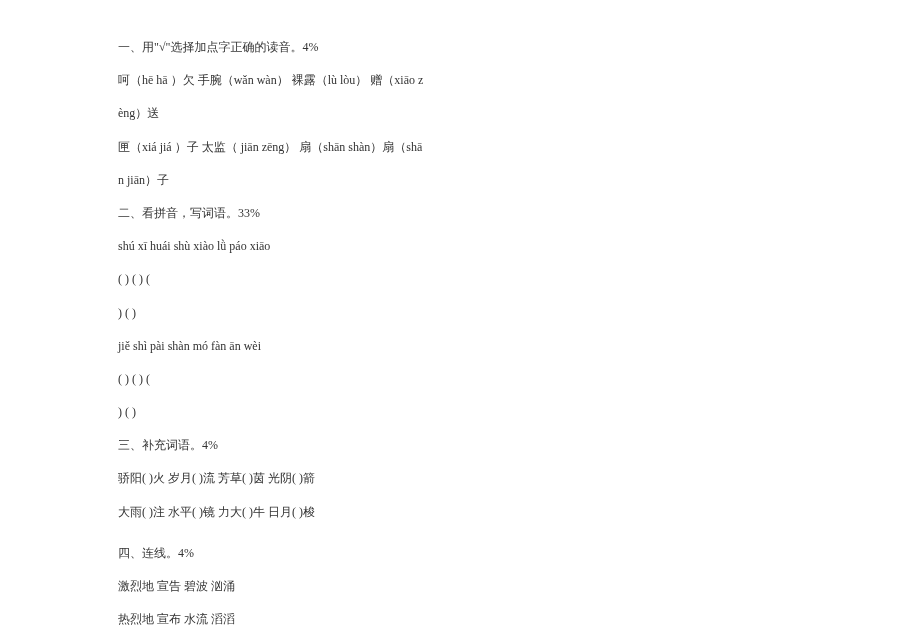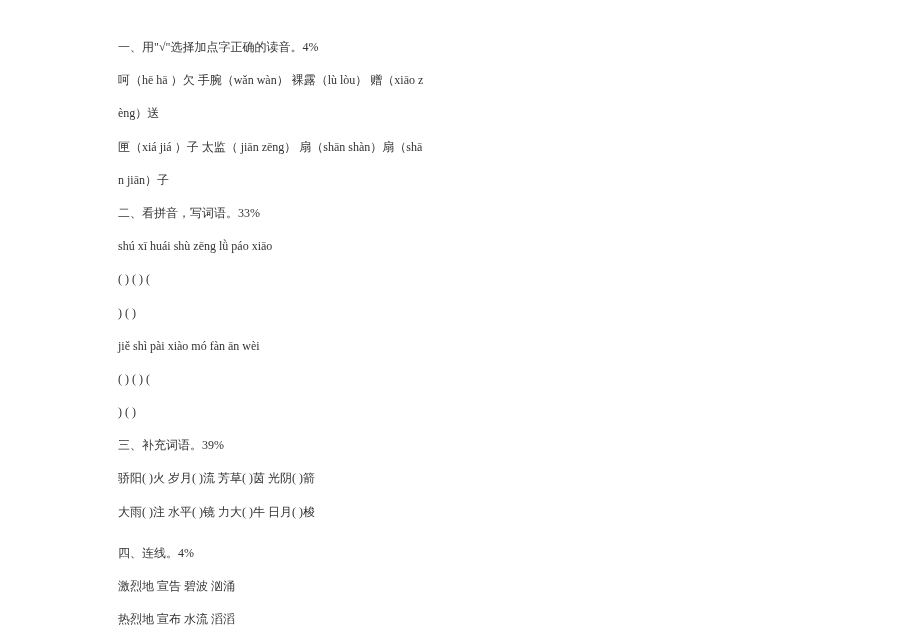--- a/index.html
+++ b/index.html
@@ -30,25 +30,25 @@
   </style>
 </head>
 <body>
 
 <div class="line">一、用"√"选择加点字正确的读音。4%</div>
 <div class="line">呵（hē hā ）欠        手腕（wǎn   wàn）      裸露（lù   lòu）     赠（xiāo   z</div>
 <div class="line">èng）送</div>
 <div class="line">匣（xiá jiá ）子    太监（ jiān   zēng）    扇（shān   shàn）扇（shā</div>
 <div class="line">n   jiān）子</div>
 <div class="line">二、看拼音，写词语。33%</div>
-<div class="line">shú xī      huái shù     zēng lǜ       páo xiāo</div>
+<div class="line">shú xī      huái shù     xiào lǜ       páo xiāo</div>
 <div class="line-tight">(               )       (              )           (</div>
 <div class="line">          )         (                )</div>
-<div class="line">jiě shì     pài xiào      mó fàn      ān wèi</div>
+<div class="line">jiě shì     pài shàn      mó fàn      ān wèi</div>
 <div class="line-tight">(               )       (              )           (</div>
 <div class="line">          )         (                )</div>
-<div class="line">三、补充词语。39%</div>
+<div class="line">三、补充词语。4%</div>
 <div class="line">骄阳(           )火  岁月(    )流  芳草(    )茵   光阴(    )箭</div>
 <div class="line">大雨(           )注  水平(    )镜  力大(    )牛   日月(    )梭</div>
 <div class="spacer"></div>
 <div class="line">四、连线。4%</div>
 <div class="line">激烈地          宣告        碧波    汹涌</div>
 <div class="line">热烈地          宣布        水流    滔滔</div>
 
 </body></html>

